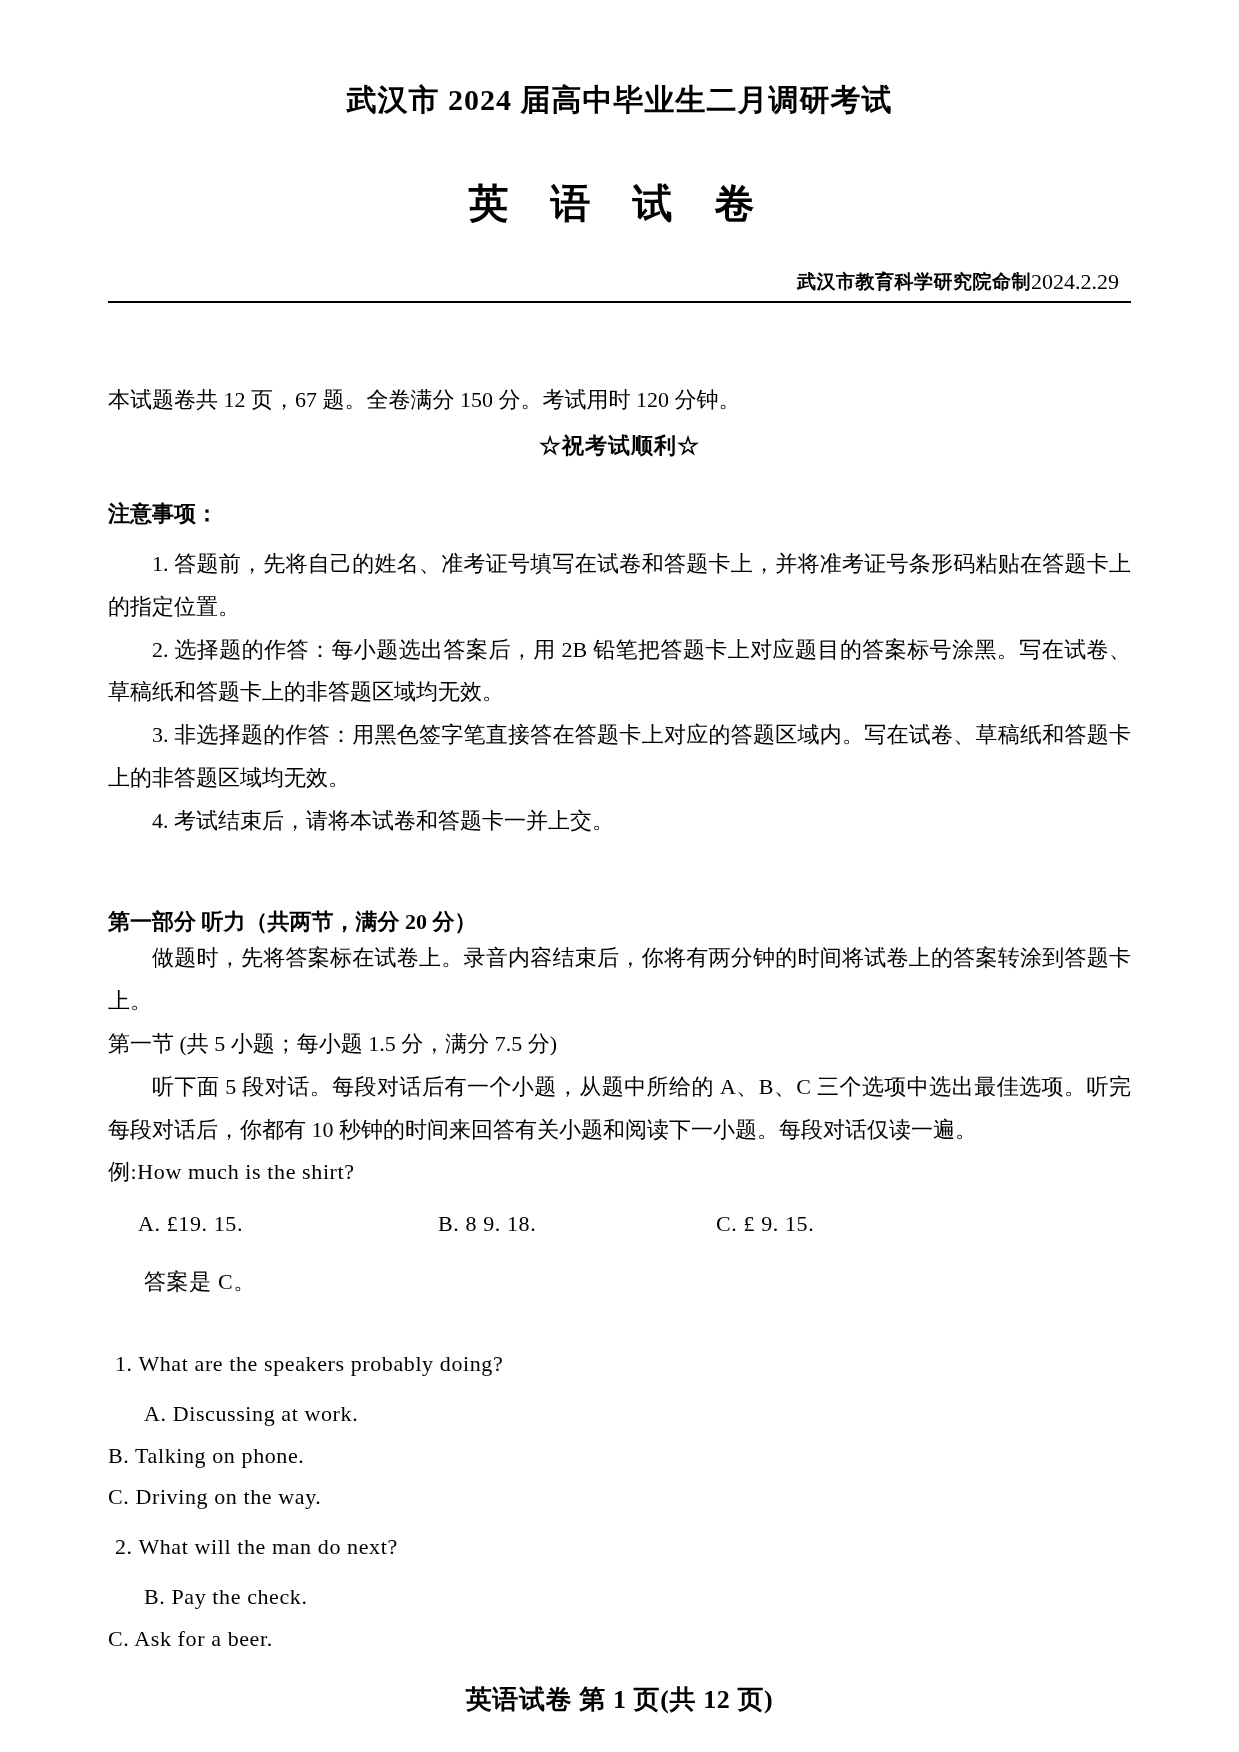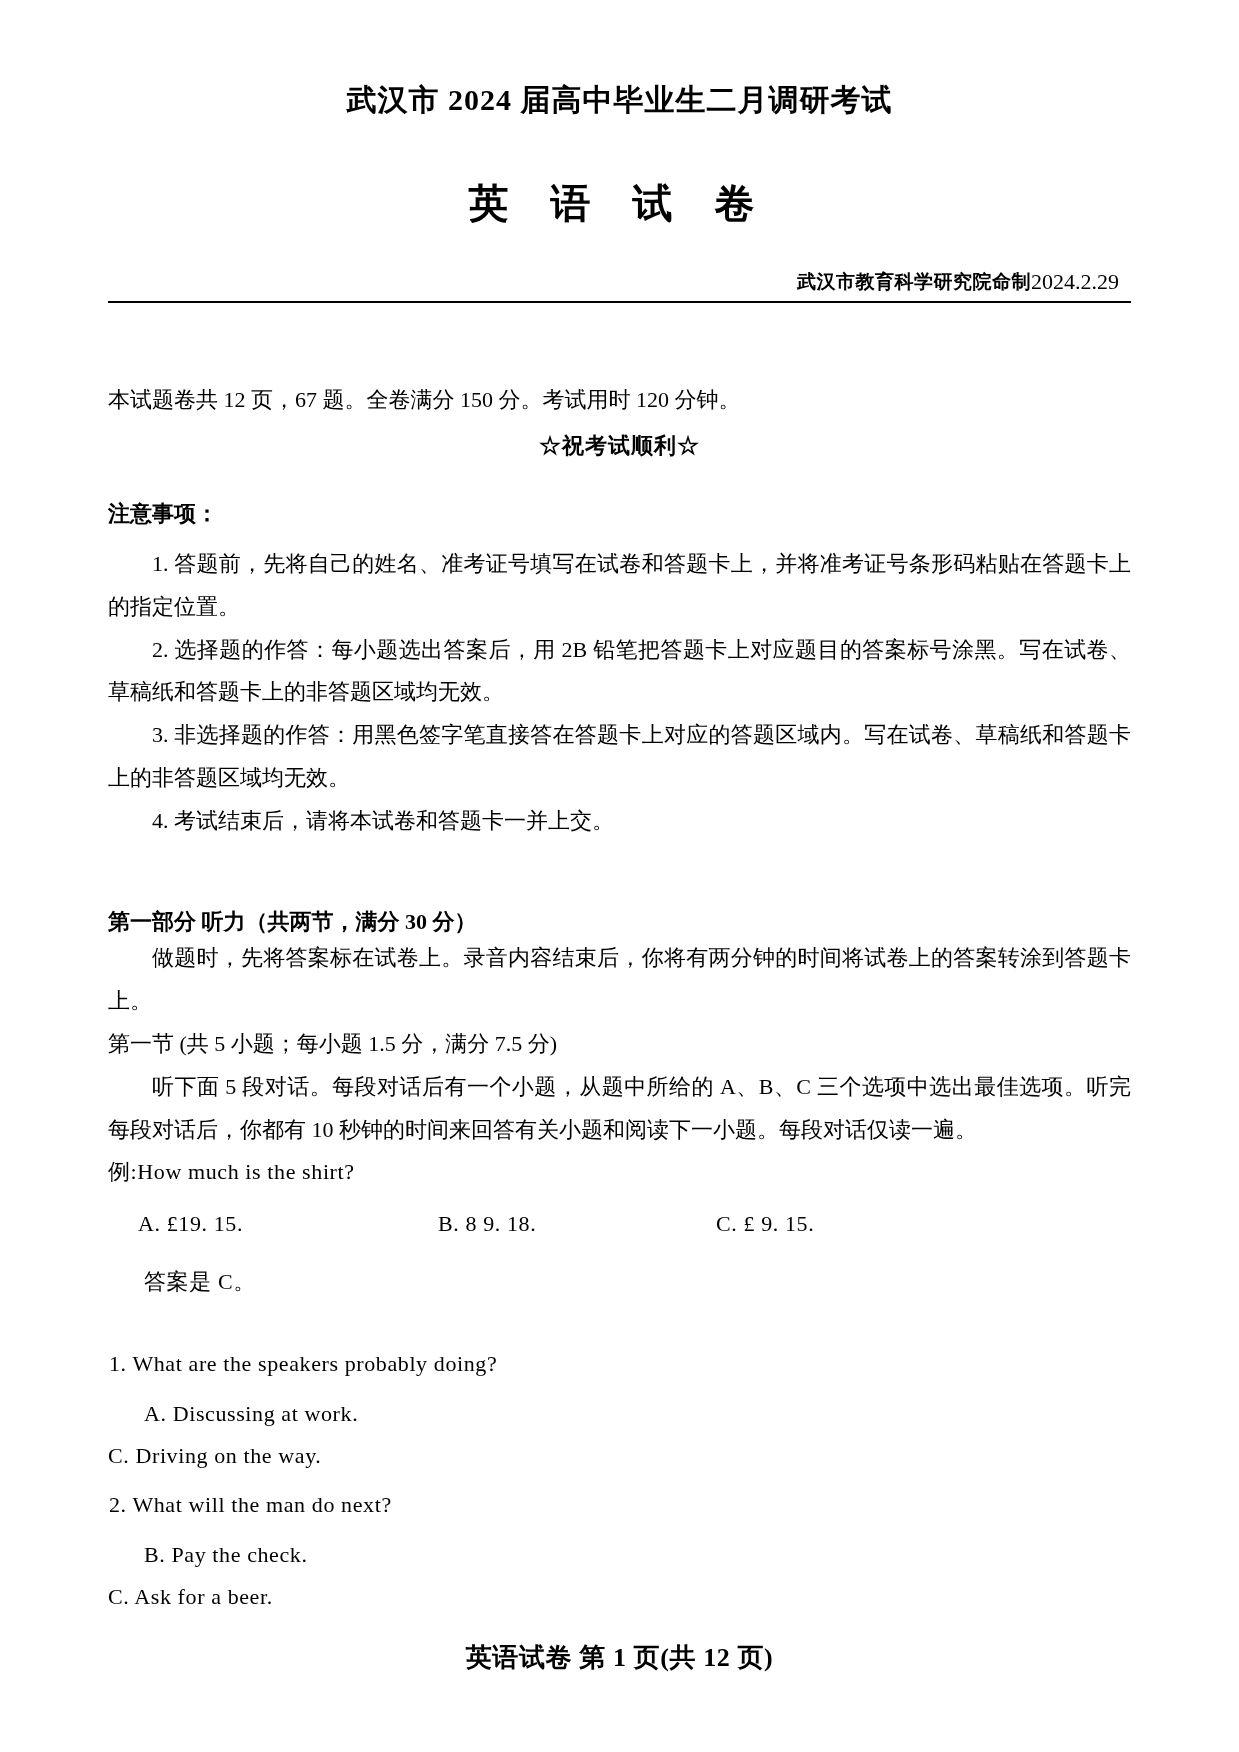--- a/index.html
+++ b/index.html
@@ -144,21 +144,21 @@
     padding-left: 36px;
     letter-spacing: 0.6px;
   }
 
   .q-block {
     margin-top: 8px;
   }
   .q-stem {
     font-size: 22px;
     line-height: 1.9;
-    margin: 1px;
+    margin: 7px;
     letter-spacing: 0.6px;
   }
   .q-opts .opt:nth-child(1) { width: 250px; padding-left: 36px; }
   .q-opts .opt:nth-child(2) { width: 250px; }
   .q-opts .opt:nth-child(3) { width: auto; }
   .q-opts { margin-top: 8px; flex-direction: column; }
 
   .footer {
     text-align: center;
     font-size: 26px;
@@ -191,21 +191,21 @@
 
     <div class="notice-list">
       <p class="notice-item">1. 答题前，先将自己的姓名、准考证号填写在试卷和答题卡上，并将准考证号条形码粘贴在答题卡上的指定位置。</p>
       <p class="notice-item">2. 选择题的作答：每小题选出答案后，用 2B 铅笔把答题卡上对应题目的答案标号涂黑。写在试卷、草稿纸和答题卡上的非答题区域均无效。</p>
       <p class="notice-item">3. 非选择题的作答：用黑色签字笔直接答在答题卡上对应的答题区域内。写在试卷、草稿纸和答题卡上的非答题区域均无效。</p>
       <p class="notice-item">4. 考试结束后，请将本试卷和答题卡一并上交。</p>
     </div>
 
     <div class="section-gap"></div>
 
-    <div class="section-head">第一部分  听力（共两节，满分 30 分）</div>
+    <div class="section-head">第一部分  听力（共两节，满分 20 分）</div>
 
     <p class="indent-para">做题时，先将答案标在试卷上。录音内容结束后，你将有两分钟的时间将试卷上的答案转涂到答题卡上。</p>
 
     <p class="flush-para">第一节  (共 5 小题；每小题 1.5 分，满分 7.5 分)</p>
 
     <p class="indent-para">听下面 5 段对话。每段对话后有一个小题，从题中所给的 A、B、C 三个选项中选出最佳选项。听完每段对话后，你都有 10 秒钟的时间来回答有关小题和阅读下一小题。每段对话仅读一遍。</p>
 
     <p class="example-q">例:How much is the shirt?</p>
 
     <div class="opt-row example-opts">
@@ -213,20 +213,21 @@
       <span class="opt">B. 8 9. 18.</span>
       <span class="opt">C. £ 9. 15.</span>
     </div>
 
     <p class="answer-line">答案是 C。</p>
 
     <div class="q-block" style="margin-top:46px;">
       <p class="q-stem">1. What are the speakers probably doing?</p>
       <div class="opt-row q-opts">
         <span class="opt">A. Discussing at work.</span>
+        <span class="opt">B. Talking on phone.</span>
         <span class="opt">C. Driving on the way.</span>
       </div>
     </div>
 
     <div class="q-block">
       <p class="q-stem">2. What will the man do next?</p>
       <div class="opt-row q-opts">
         <span class="opt">B. Pay the check.</span>
         <span class="opt">C. Ask for a beer.</span>
       </div>

